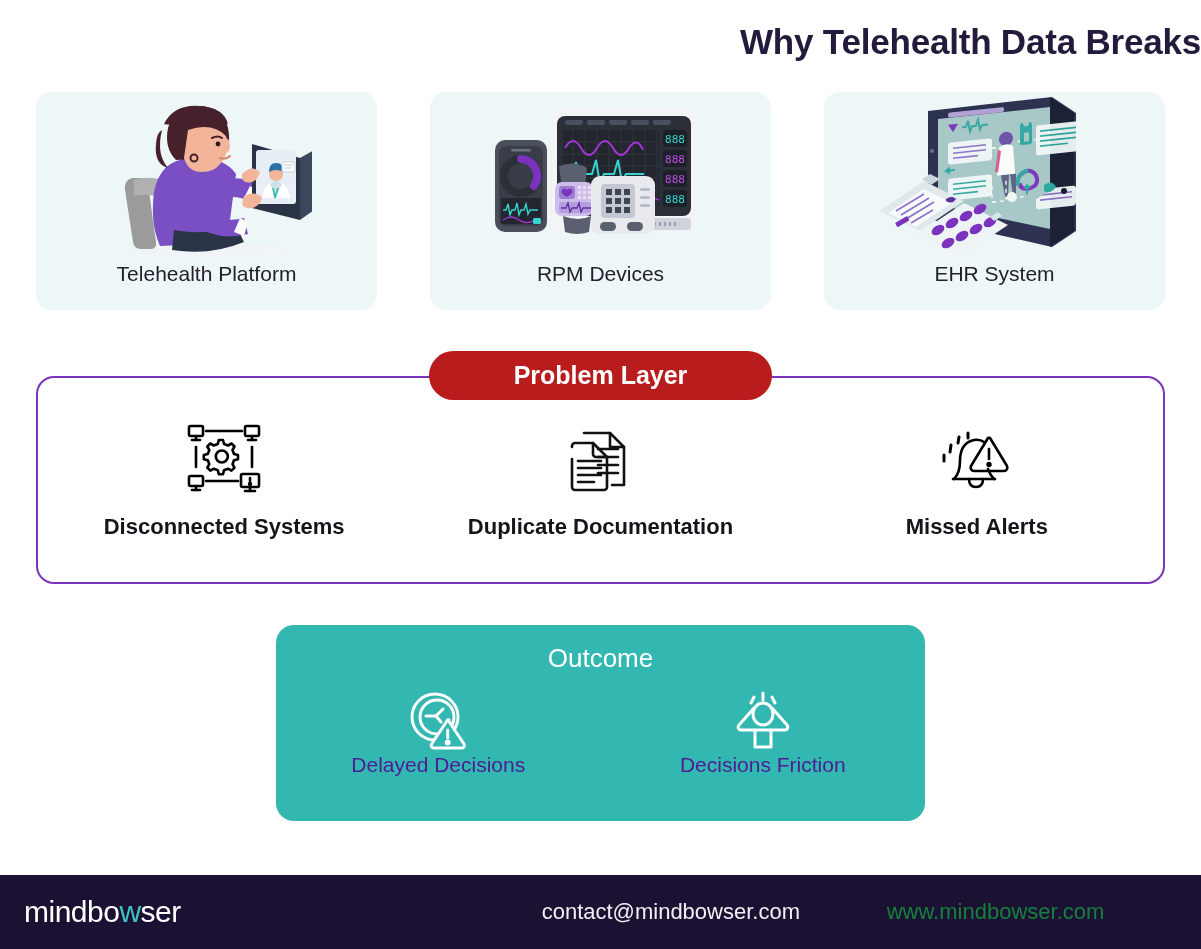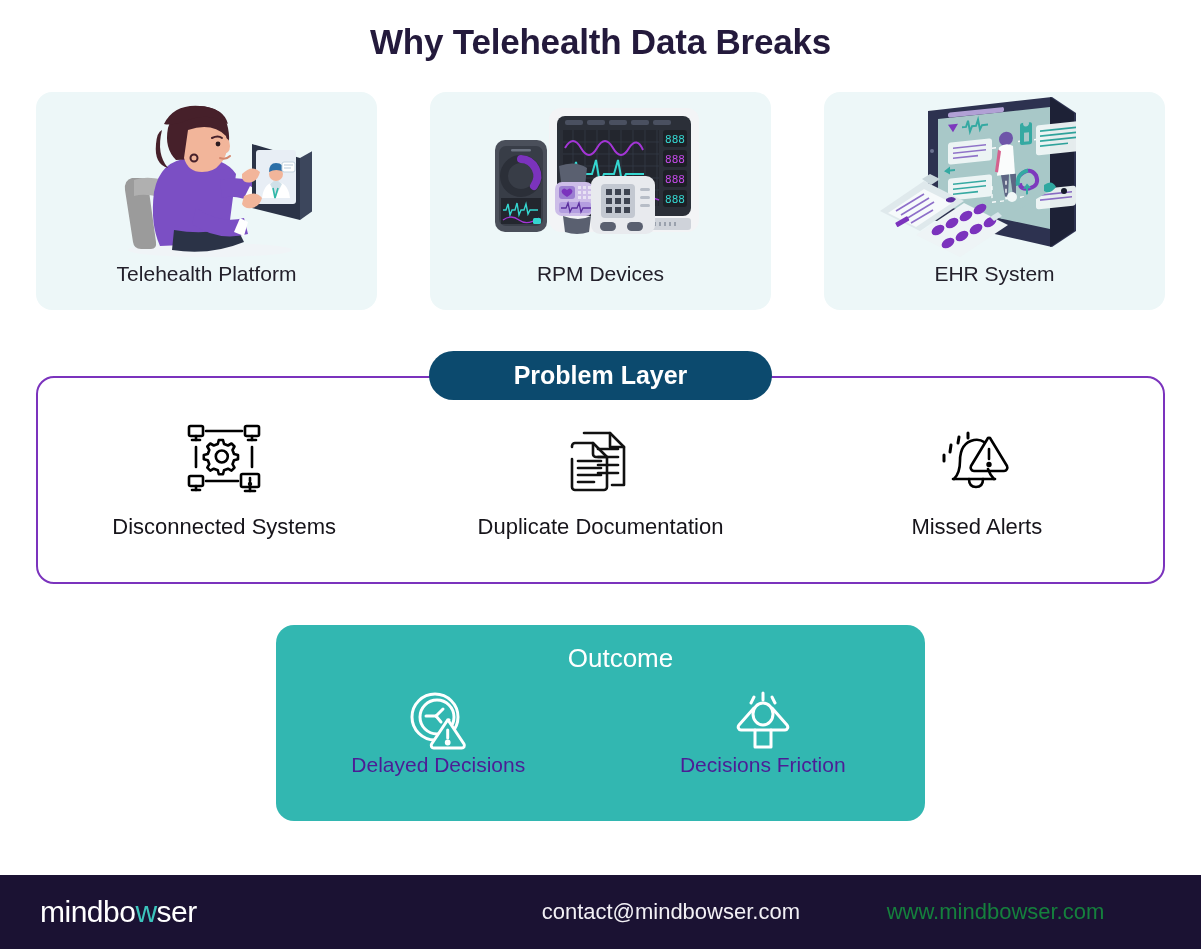--- a/index.html
+++ b/index.html
@@ -20,21 +20,21 @@
     height: 949px;
     background: #ffffff;
   }
 
   
   .title {
     position: absolute;
     top: 22px;
     left: 0;
     width: 1201px;
-    text-align: center;
+    text-align: right;
     font-size: 35px;
     font-weight: bold;
     color: #241a3c;
     letter-spacing: -0.2px;
   }
 
   
   .cards-row {
     position: absolute;
     top: 92px;
@@ -80,38 +80,39 @@
     border-radius: 18px;
     box-sizing: border-box;
     background: #ffffff;
   }
   .problem-badge {
     position: absolute;
     left: 429px;
     top: 351px;
     width: 343px;
     height: 49px;
-    background: #0c4a6e;
+    background: #b91c1c;
     border-radius: 26px;
     display: flex;
     align-items: center;
     justify-content: center;
     color: #ffffff;
     font-size: 25px;
     font-weight: bold;
     z-index: 3;
   }
   .problem-items {
     position: absolute;
     left: 36px;
     top: 420px;
     width: 1129px;
     height: 140px;
     display: flex;
     z-index: 2;
+    font-weight: bold;
   }
   .problem-item {
     flex: 1;
     display: flex;
     flex-direction: column;
     align-items: center;
   }
   .problem-icon {
     height: 78px;
     display: flex;
@@ -136,21 +137,20 @@
     box-sizing: border-box;
   }
   .outcome-title {
     position: absolute;
     top: 18px;
     left: 0;
     width: 649px;
     text-align: center;
     font-size: 26px;
     color: #ffffff;
-    padding-left: 20px;
   }
   .outcome-items {
     position: absolute;
     top: 62px;
     left: 0;
     width: 649px;
     display: flex;
   }
   .outcome-item {
     flex: 1;
@@ -175,21 +175,21 @@
     left: 0;
     bottom: 0;
     width: 1201px;
     height: 74px;
     background: #1b1233;
     display: flex;
     align-items: center;
   }
   .footer-logo {
     width: 400px;
-    padding-left: 40px;
+    padding-left: 24px;
     box-sizing: border-box;
     font-size: 30px;
     color: #ffffff;
     letter-spacing: -0.5px;
   }
   .footer-logo .w { color: #3cc4bd; }
   .footer-email {
     width: 400px;
     text-align: right;
     font-size: 22px;

